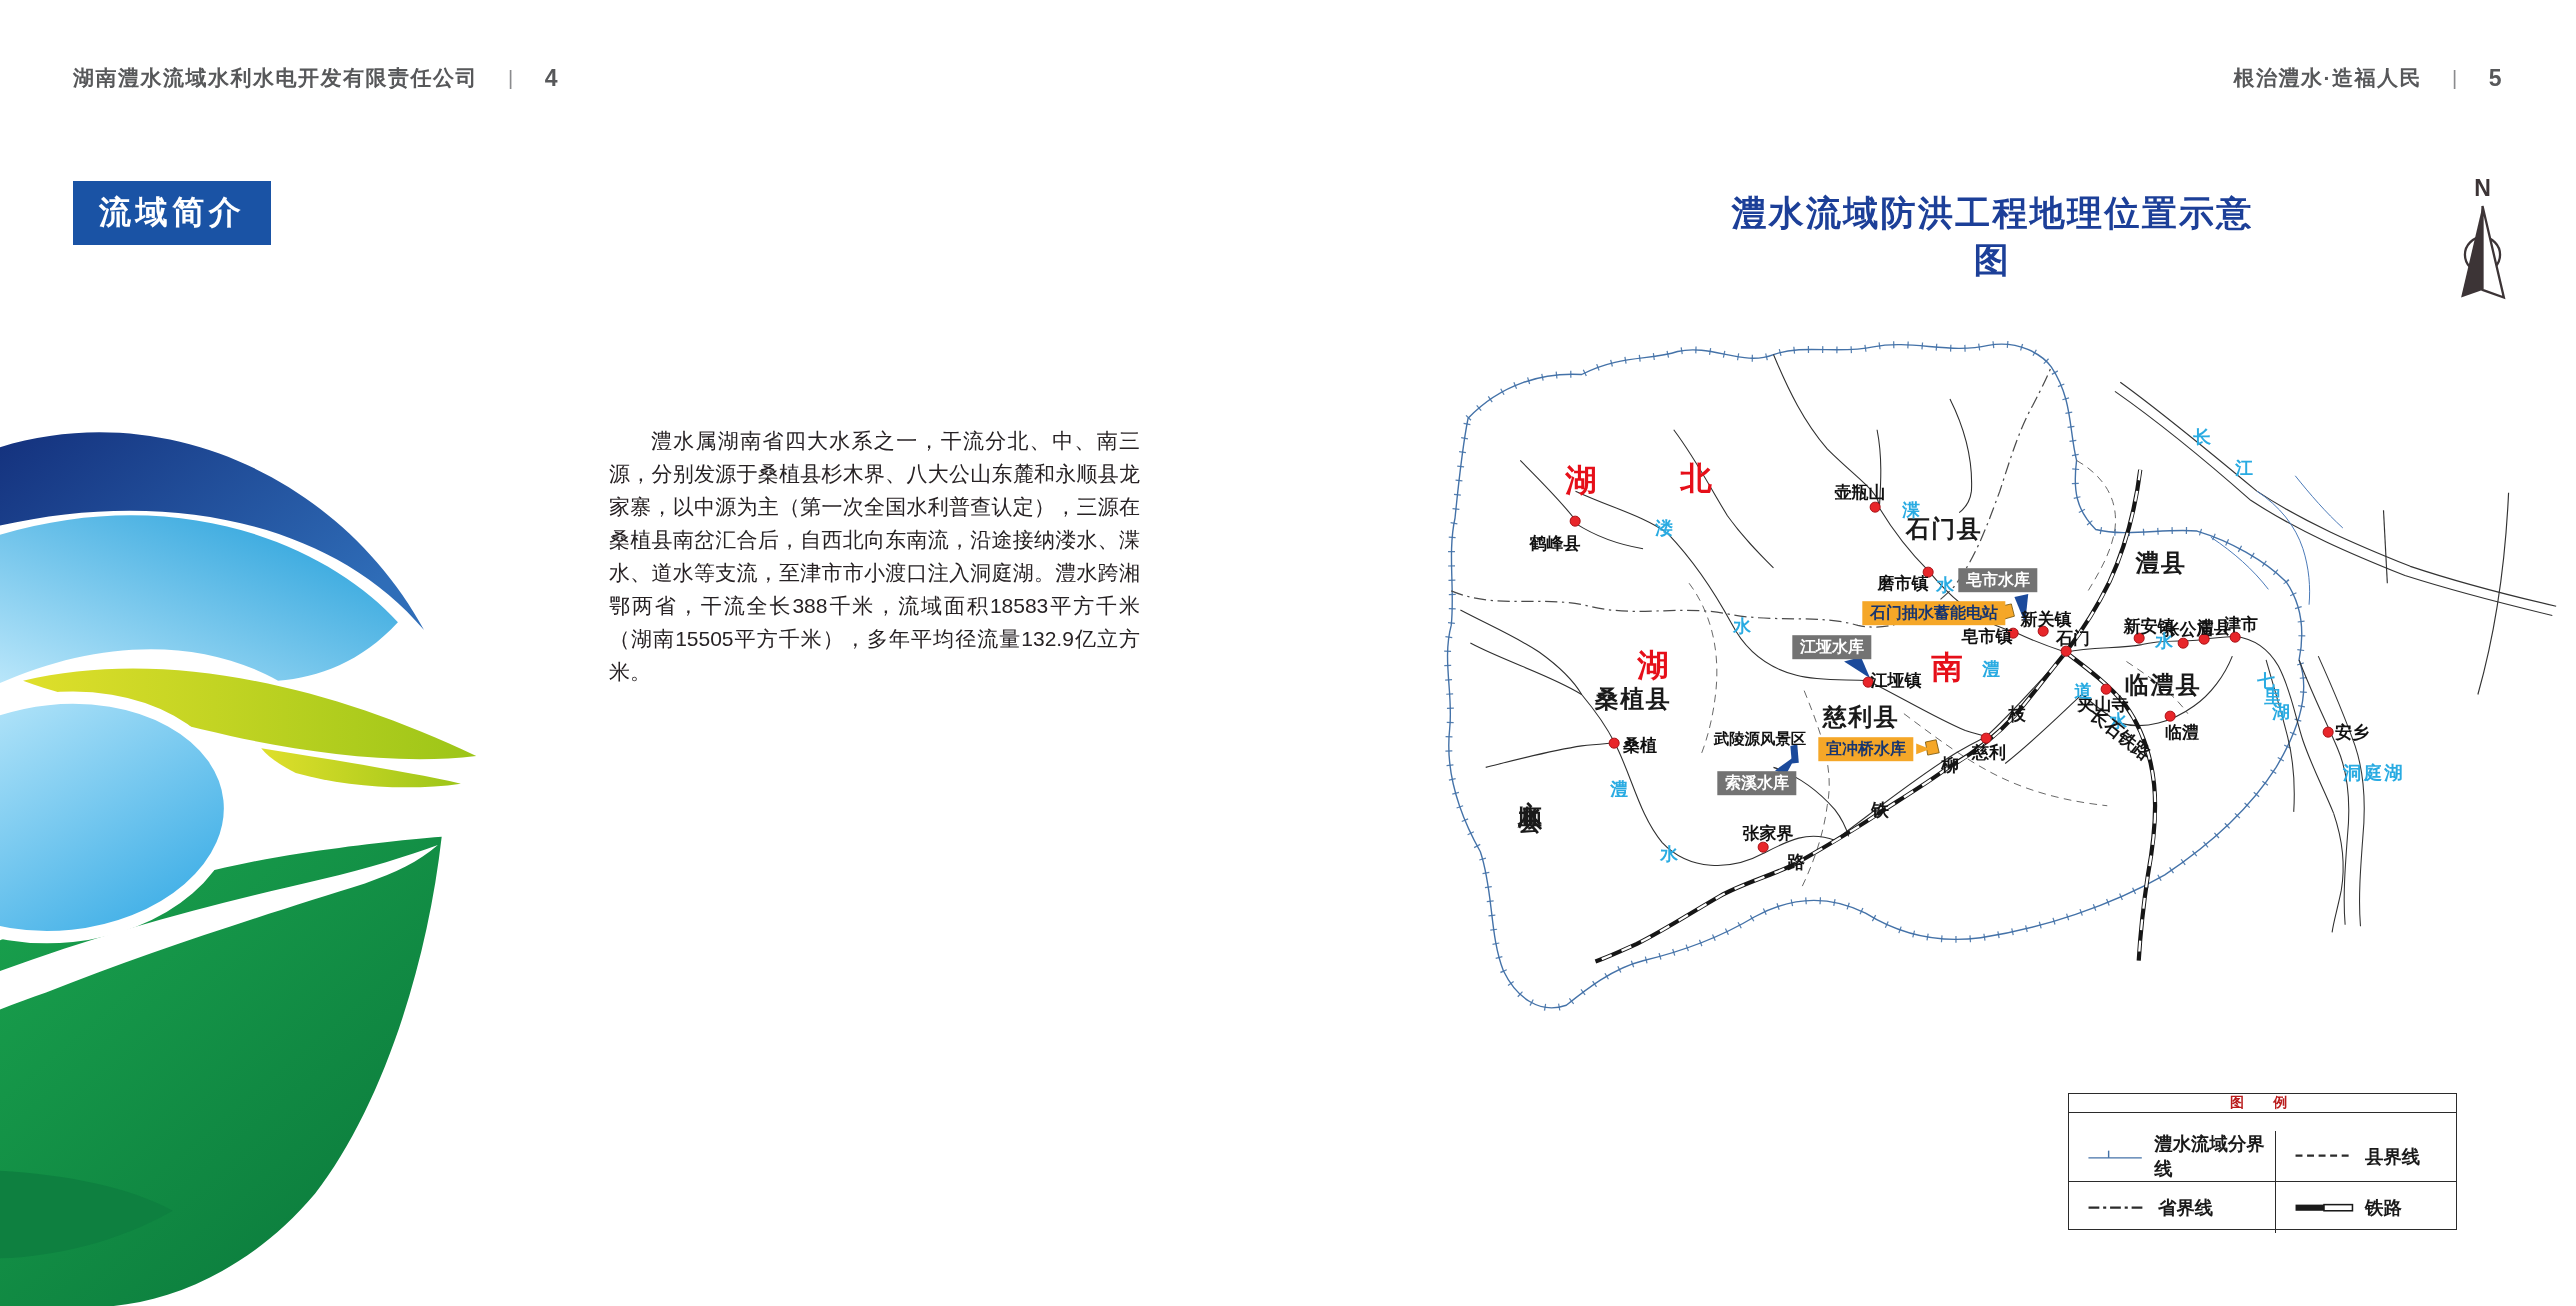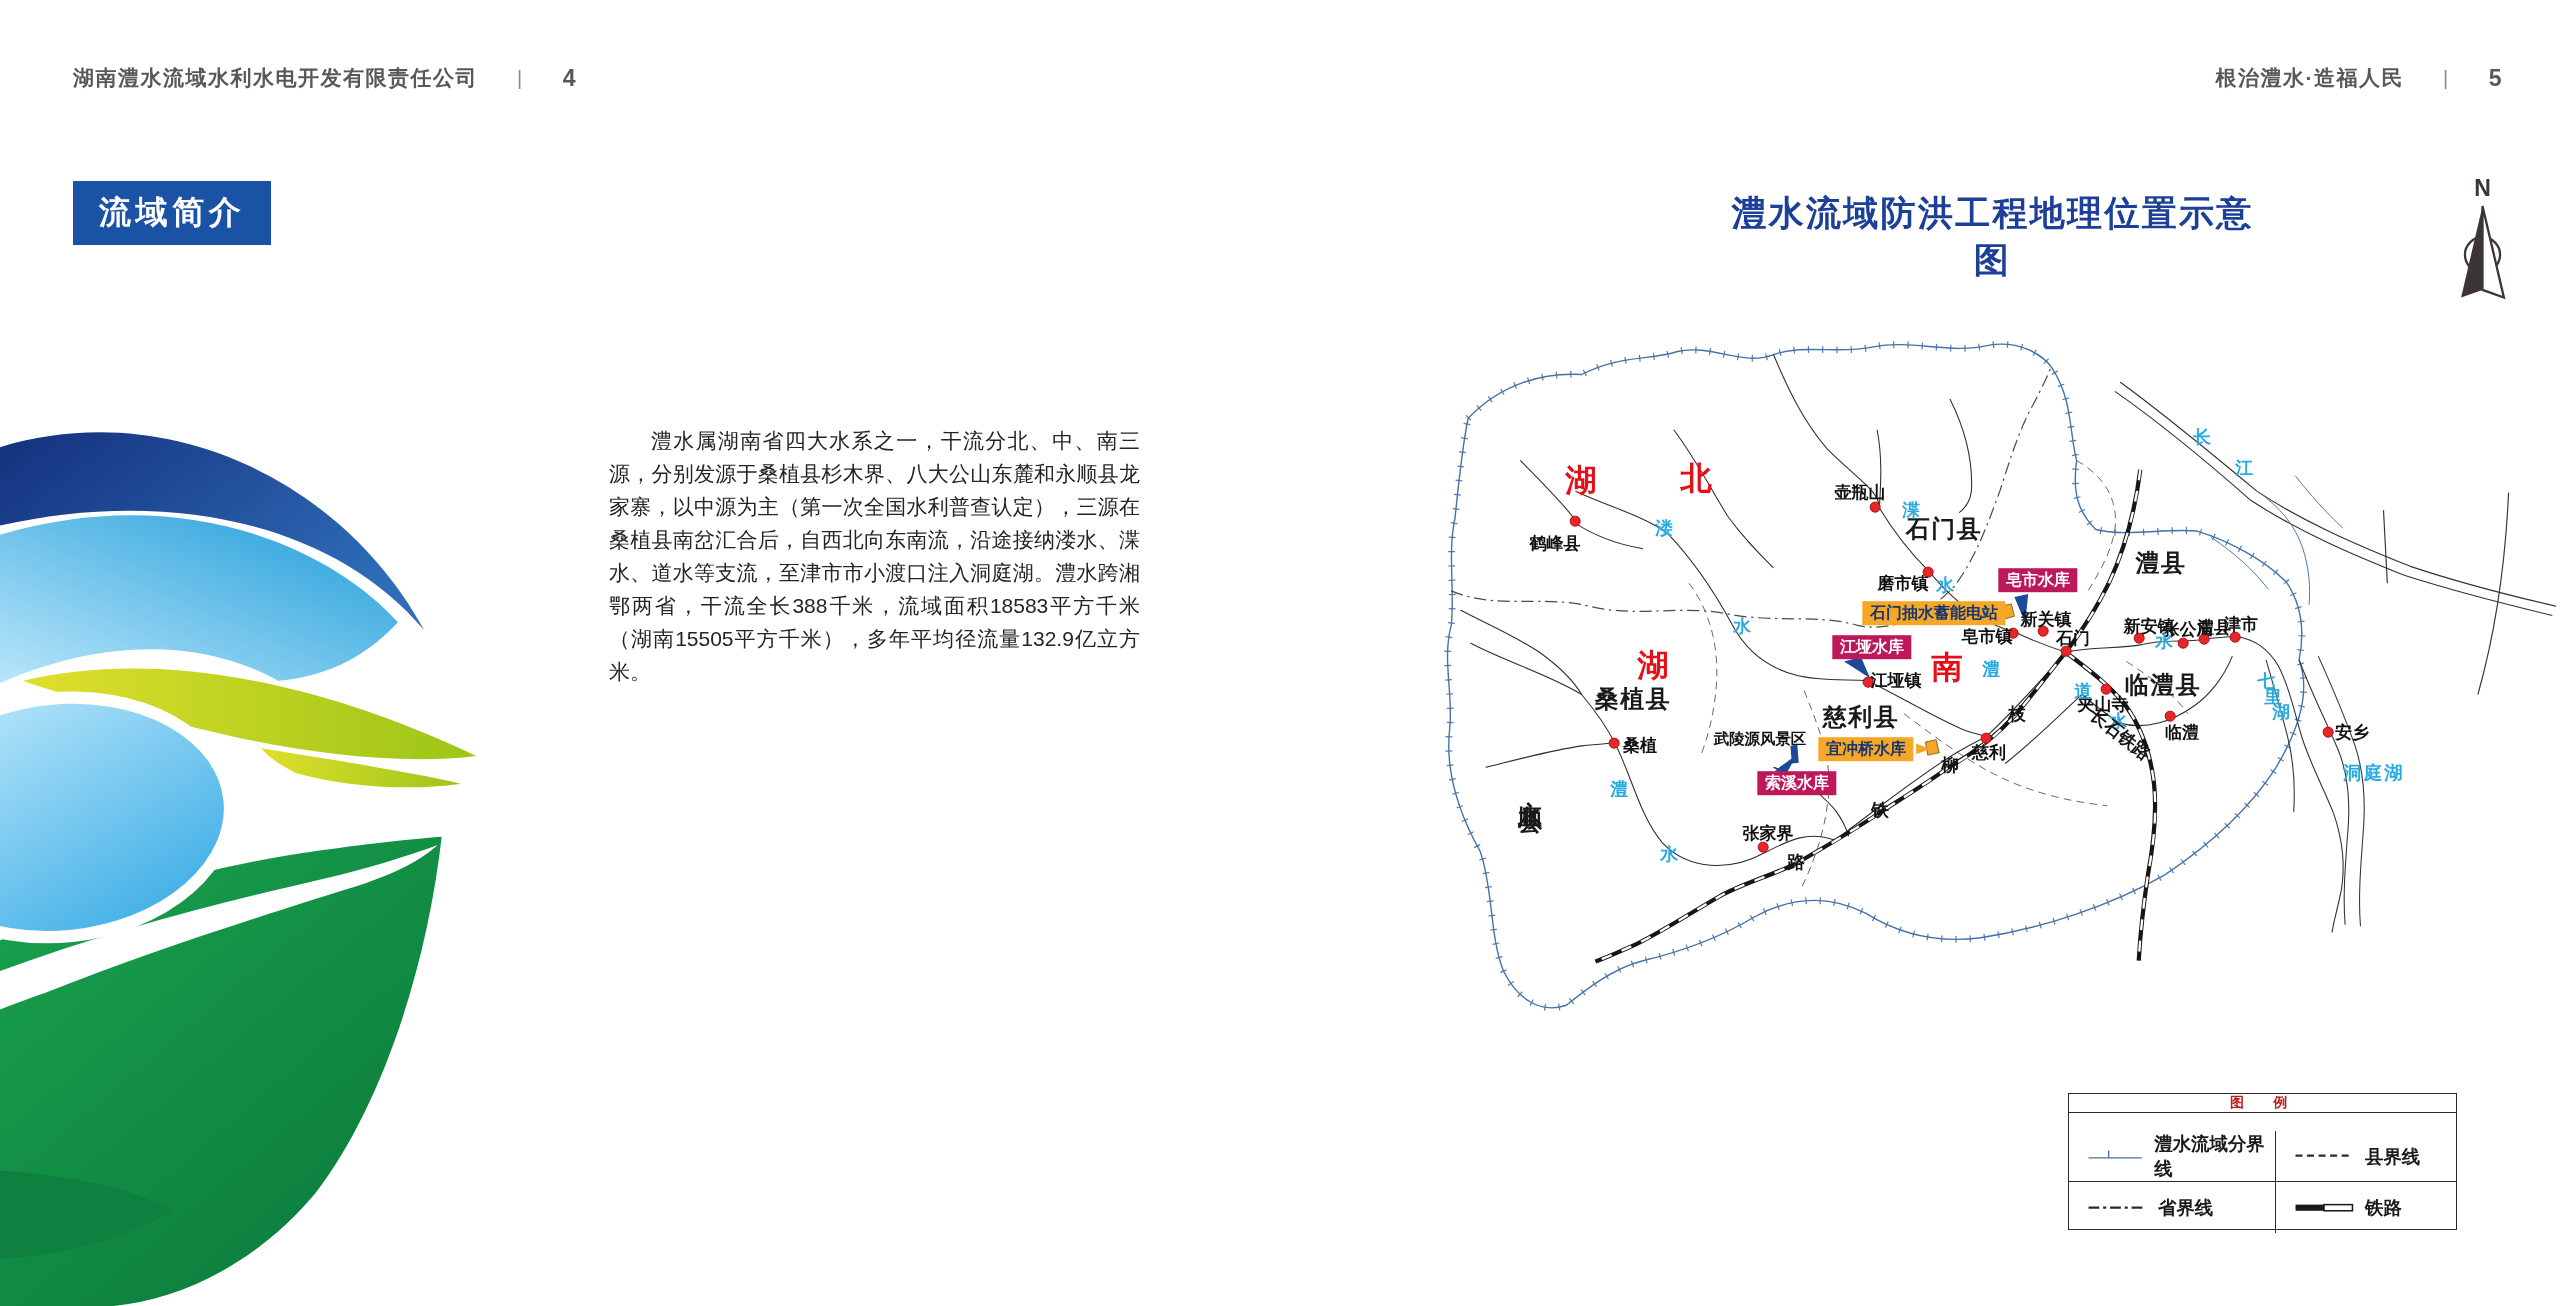--- a/index.html
+++ b/index.html
@@ -1,21 +1,21 @@
 <!DOCTYPE html>
 <html style="font-size:12.3px"><head>
 <meta charset="utf-8">
 <style>
   html,body{margin:0;padding:0;}
   body{
     width:2576px;height:1306px;position:relative;background:#ffffff;
     font-family:"Liberation Sans","DejaVu Sans",sans-serif;overflow:hidden;
   }
   
-  .hdr{position:absolute;top:64px;display:flex;align-items:center;gap:39px;
+  .hdr{position:absolute;top:64px;display:flex;align-items:center;gap:30px;
        font-size:21px;font-weight:700;color:#57585a;letter-spacing:1.5px;}
   .hdr-left{left:73px;}
   .hdr-right{right:73px;}
   .hdr .sep{color:#8a8b8d;font-weight:400;font-size:20px;}
   .hdr .pg{font-size:23px;}
   
   .badge{position:absolute;left:73px;top:181px;background:#1a53a5;color:#fff;
          font-size:32px;font-weight:900;padding:10px 26px;letter-spacing:4.6px;}
   
   .article{position:absolute;left:609px;top:424px;width:531px;font-size:21px;
@@ -37,21 +37,21 @@
   .county.vert{writing-mode:vertical-rl;letter-spacing:4.6px;}
   .town{color:#111;font-size:17px;font-weight:700;}
   .dot{position:absolute;width:10.7px;height:10.7px;border-radius:50%;background:#e8262a;
        border:1.5px solid #a91015;transform:translate(-50%,-50%);box-sizing:border-box;}
   .river{color:#29abe2;font-size:17.7px;font-weight:900;}
   .lake{color:#29abe2;font-size:18.4px;font-weight:900;letter-spacing:2.3px;}
   .railname{color:#141414;font-size:17.7px;font-weight:900;}
   .landmark{color:#111;font-size:15.4px;font-weight:900;}
   .res{position:absolute;transform:translate(-50%,-50%);font-size:16px;font-weight:900;
        padding:3.8px 7.7px;white-space:nowrap;line-height:1;}
-  .res.blue{background:#be185d;color:#ffffff;margin-left:40px;}
+  .res.blue{background:#737373;color:#ffffff;}
   .res.orange{background:#f5a728;color:#17356f;}
   
   .legend{position:absolute;left:2068px;top:1093px;width:389px;height:137px;
           border:1.9px solid #2b2b2b;background:#fff;display:flex;flex-direction:column;box-sizing:border-box;}
   .legend .ltitle{height:40px;border-bottom:1.9px solid #2b2b2b;display:flex;align-items:center;
           justify-content:center;font-size:14px;font-weight:900;color:#b91c1c;letter-spacing:7.7px;}
   .legend .lgrid{flex:1;display:grid;grid-template-columns:207px 1fr;grid-template-rows:1fr 1fr;margin-top:18px;}
   .legend .cell{display:flex;align-items:center;gap:10.7px;padding-left:18.4px;box-sizing:border-box;}
   .legend .cell.c1{border-right:1.9px solid #2b2b2b;}
   .legend .cell.r1{border-bottom:1.9px solid #2b2b2b;}

